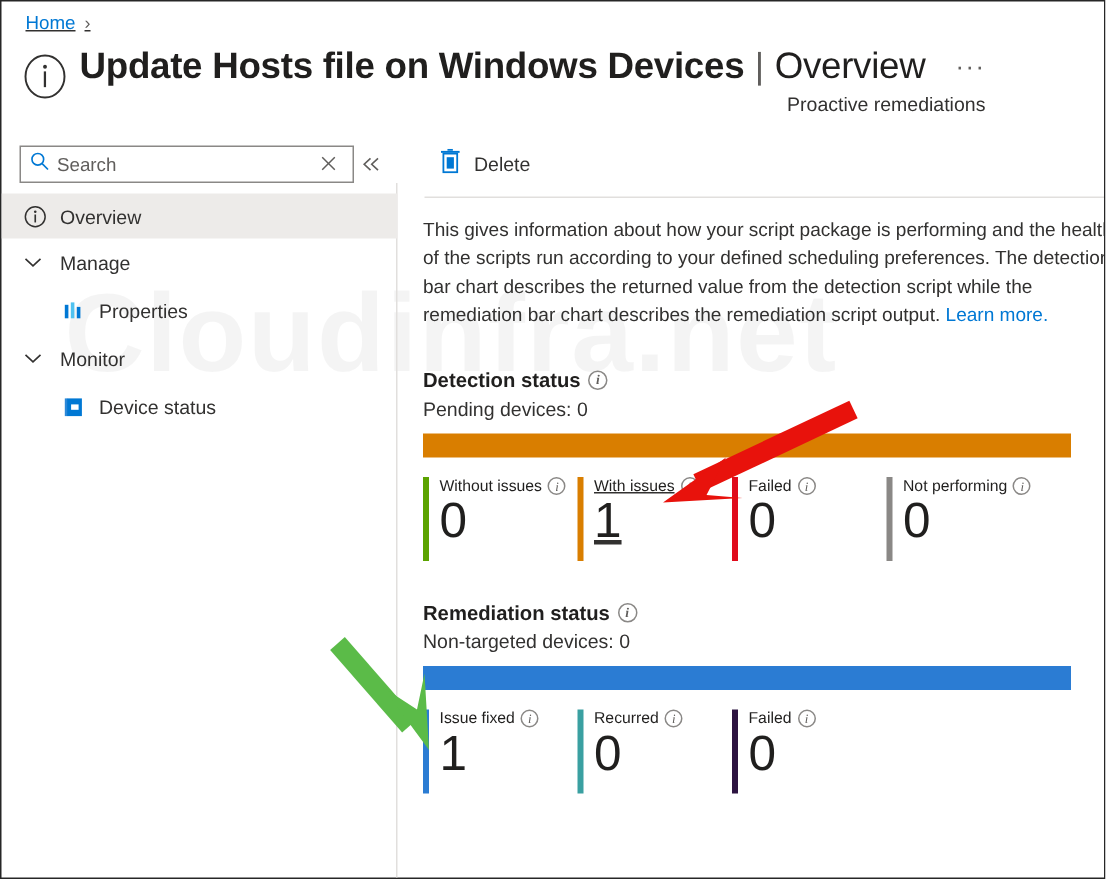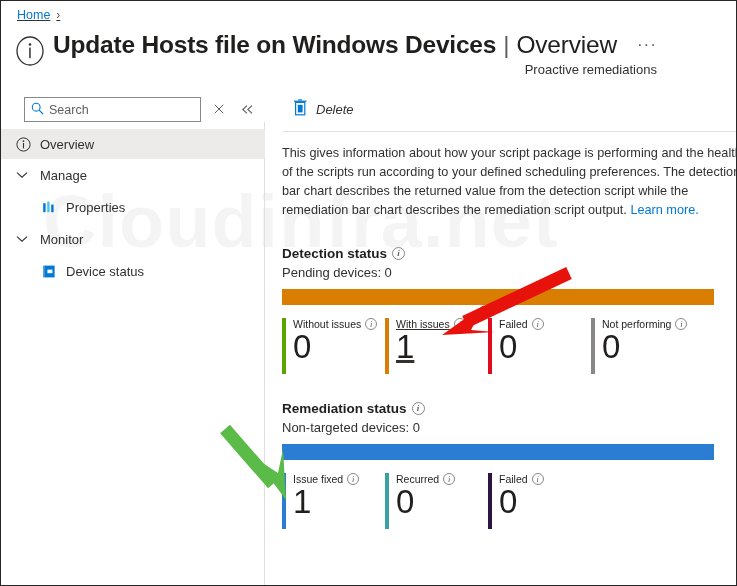--- a/index.html
+++ b/index.html
@@ -114,29 +114,28 @@
     color: #323130;
     margin-top: 3px;
     margin-left: 10px;
   }
 
   
   .search-box {
     position: absolute;
     left: 12px;
     top: 96px;
-    width: 177px;
+    width: 223px;
     height: 25px;
     border: 1px solid #8a8886;
     background: #ffffff;
     display: flex;
     align-items: center;
     padding: 0 6px;
     z-index: 5;
-    margin-left: 11px;
   }
   .search-box .mag { flex: 0 0 13px; margin-right: 5px; }
   .search-box input {
     border: none;
     outline: none;
     font-size: 12.5px;
     font-family: inherit;
     color: #323130;
     width: 100%;
     background: transparent;
@@ -241,21 +240,20 @@
     z-index: 5;
   }
   .cmd-btn {
     display: flex;
     align-items: center;
     gap: 8px;
     font-size: 13px;
     color: #323130;
     cursor: pointer;
     padding: 3px 4px;
-    font-style: italic;
   }
   .cmd-underline {
     position: absolute;
     left: 282px;
     top: 130px;
     width: 455px;
     height: 1px;
     background: #e1dfdd;
     z-index: 4;
   }

